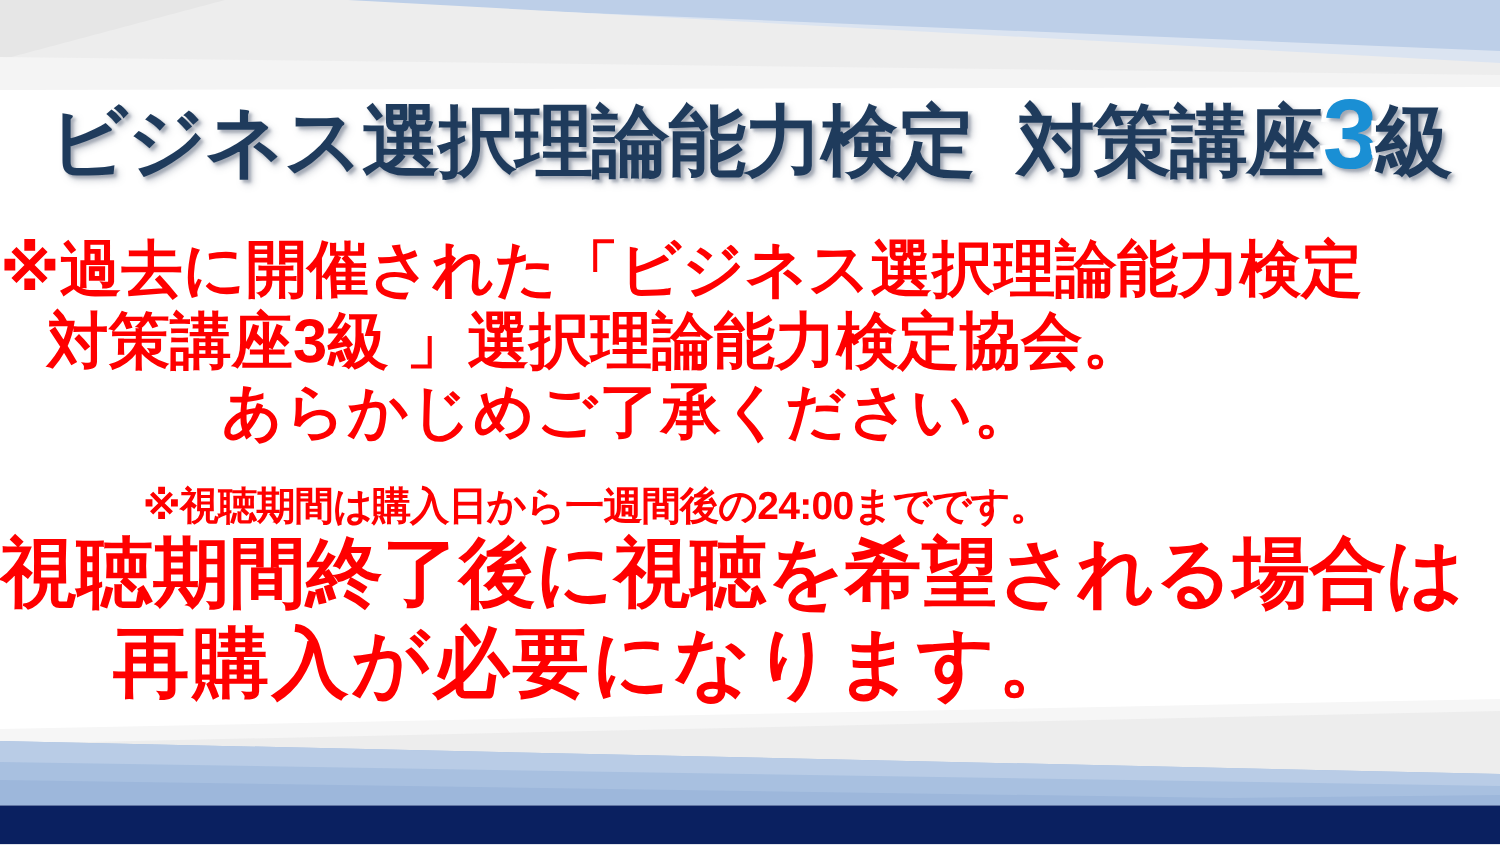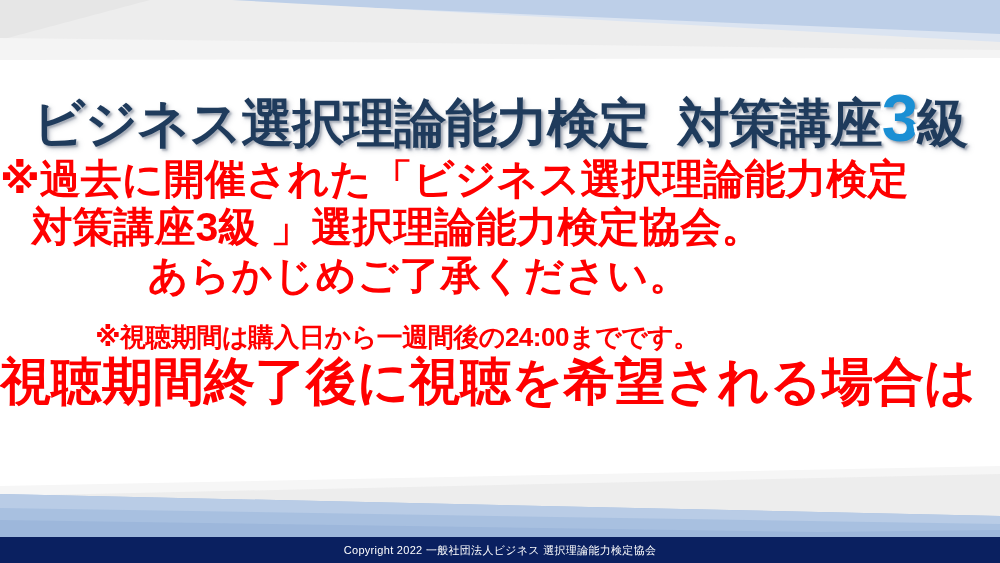--- a/index.html
+++ b/index.html
@@ -40,21 +40,20 @@
     display: inline-block;
     font-size: 52px;
     font-weight: bold;
     letter-spacing: -1px;
     color: #1f3b5c;
     -webkit-text-stroke: 6px #ffffff;
     paint-order: stroke fill;
     text-shadow:
        2px 2px 2px rgba(120,130,145,0.55),
        3px 3px 5px rgba(120,130,145,0.35);
-    margin-top: 29px;
   }
   .title .grade-num {
     font-size: 66px;
     color: #1a8fd4;
     letter-spacing: -2px;
   }
   .title .gap { letter-spacing: 14px; }
 
   
   .body-block {
@@ -130,18 +129,18 @@
 
   <div class="body-block" id="block-a">
     <span class="line l1">※過去に開催された「ビジネス選択理論能力検定</span>
     <span class="line l2">対策講座3級 」選択理論能力検定協会。</span>
     <span class="line l3">あらかじめご了承ください。</span>
   </div>
 
   <div class="body-block" id="block-b">
     <span class="line l1">※視聴期間は購入日から一週間後の24:00までです。</span>
     <span class="line l2">視聴期間終了後に視聴を希望される場合は</span>
+    <span class="line l3">再購入が必要になります。</span>
   </div>
 
   <div class="footer-bar"></div>
-  <div class="footer-text">Copyright 2022 一般社団法人ビジネス 選択理論能力検定協会</div>
 
 </div>
 
 </body></html>

